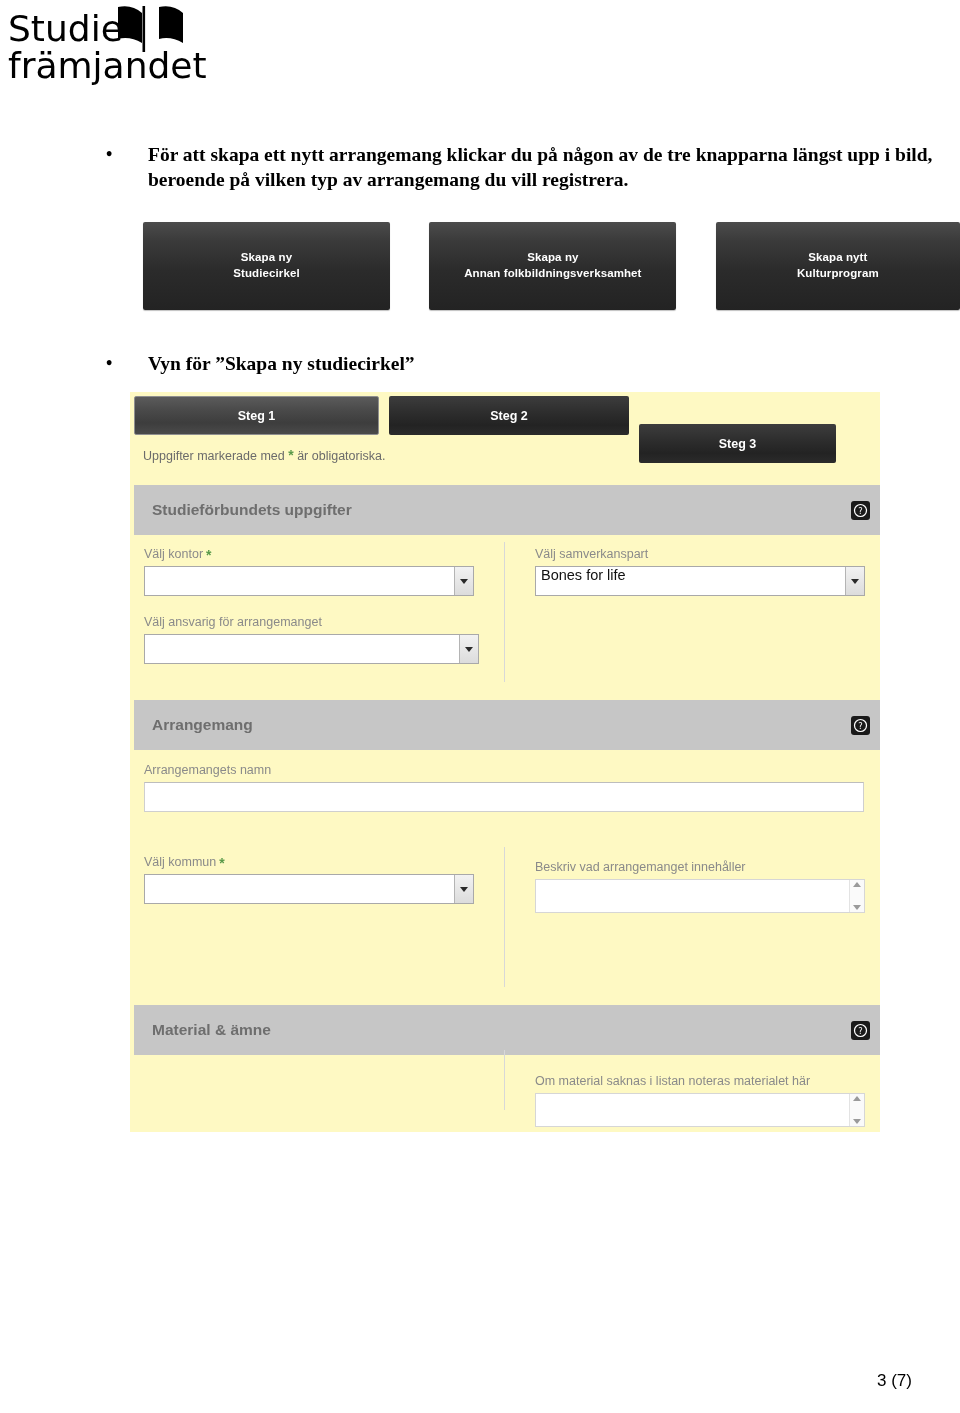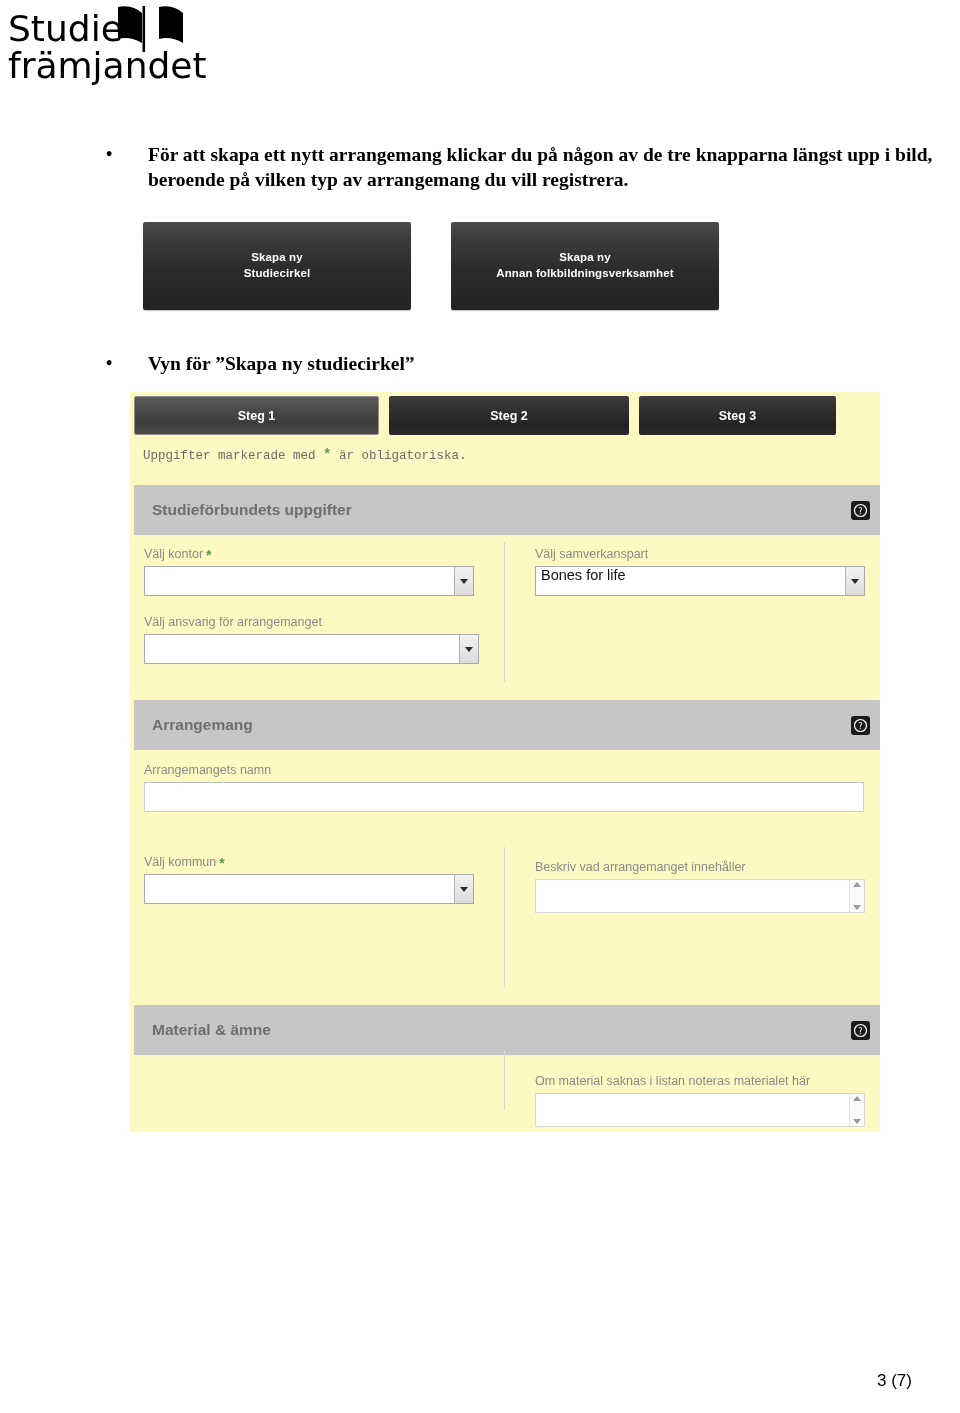--- a/index.html
+++ b/index.html
@@ -123,29 +123,29 @@
     border: 1px solid #8f8f8f;
   }
   .step-tab.sp { width: 10px; background: none; border: none; }
   .step-tab.t2 {
     width: 240px;
     background: linear-gradient(to bottom, #3d3d3d 0%, #2e2e2e 40%, #232323 75%, #2b2b2b 100%);
   }
   .step-tab.t3 {
     width: 197px;
     background: linear-gradient(to bottom, #3d3d3d 0%, #2e2e2e 40%, #232323 75%, #2b2b2b 100%);
+    margin-top: 28px;
   }
 
   .required-note {
     position: absolute;
     left: 13px;
     top: 55px;
     font-size: 12.5px;
     color: #6b6b6b;
-    font-family: Liberation Mono, monospace;
   }
   .req-star { color: #5a9a4a; font-size: 14px; font-weight: bold; }
 
   .section-head {
     position: absolute;
     left: 4px;
     width: 746px;
     height: 50px;
     background: #c6c6c6;
     display: flex;
@@ -290,20 +290,24 @@
   <div class="big-btn b1">
     <span>Skapa ny</span>
     <span>Studiecirkel</span>
   </div>
   <div class="big-btn gap"></div>
   <div class="big-btn b2">
     <span>Skapa ny</span>
     <span>Annan folkbildningsverksamhet</span>
   </div>
   <div class="big-btn gap"></div>
+  <div class="big-btn b3">
+    <span>Skapa nytt</span>
+    <span>Kulturprogram</span>
+  </div>
 </div>
 
 <div class="bullet-block" id="view-bullet">
   <span class="bullet-dot">•</span>
   <span class="bullet-text">Vyn för ”Skapa ny studiecirkel”</span>
 </div>
 
 <div class="form-shot">
 
   <div class="step-tabs">

